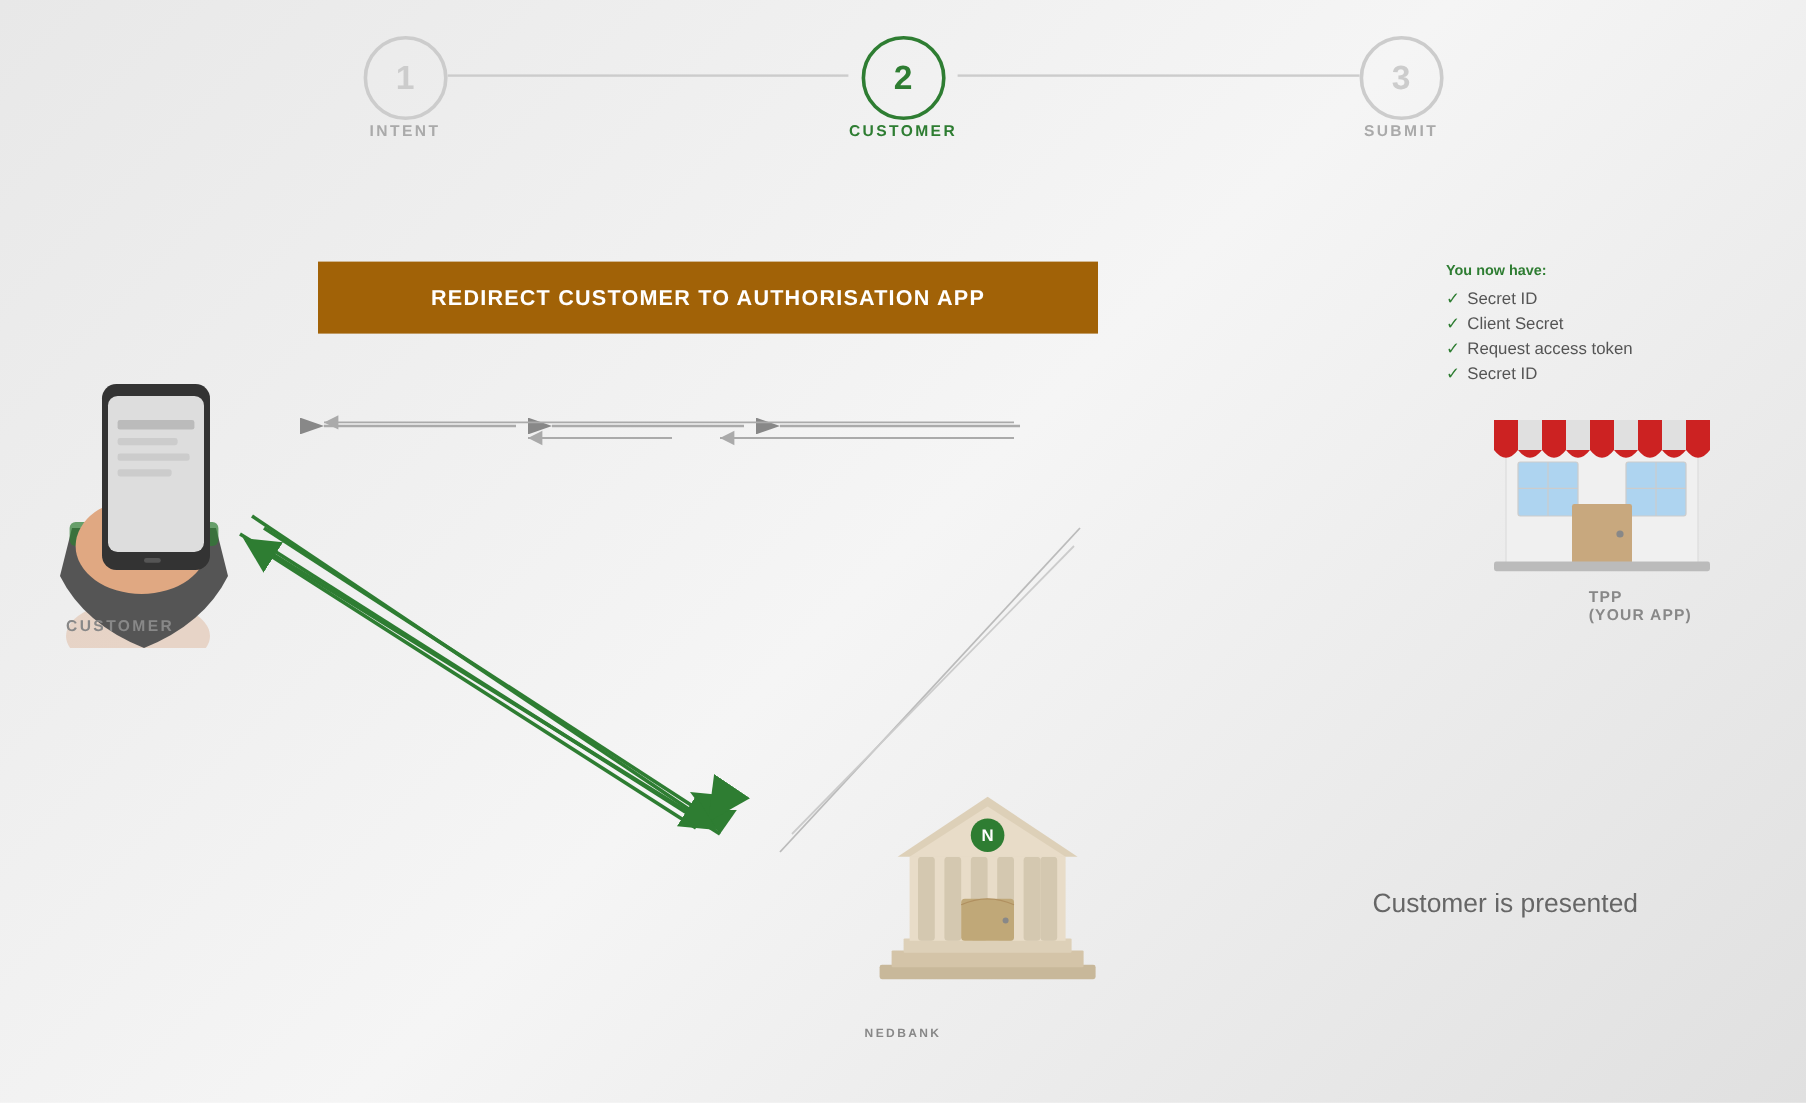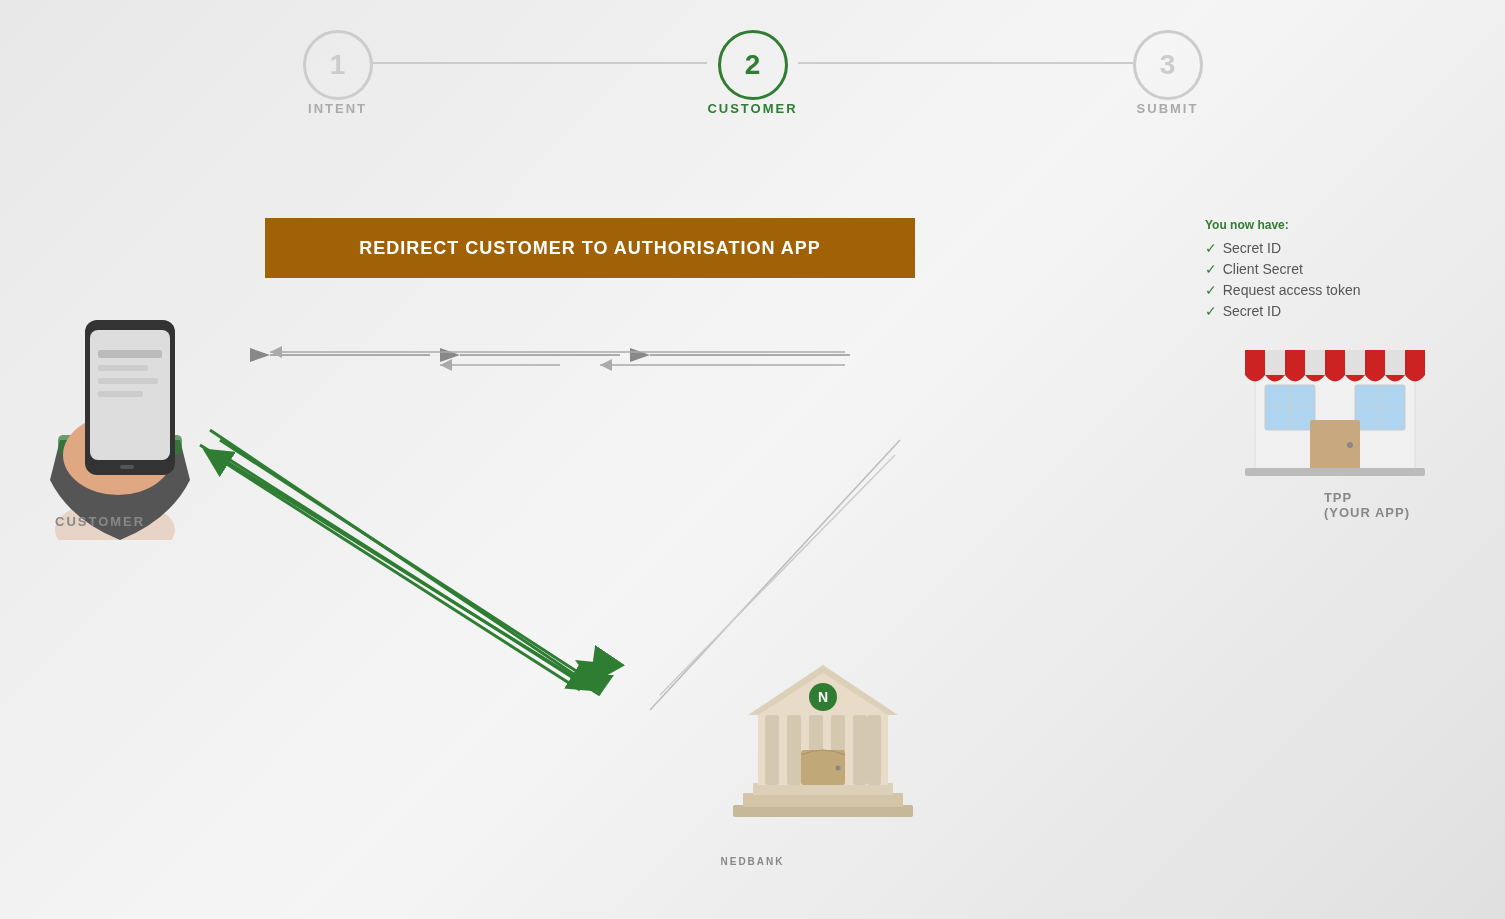--- a/index.html
+++ b/index.html
@@ -394,14 +394,14 @@
     <polygon points="35,90 165,90 100,48" fill="#e8dcc8"></polygon>
 
     <circle cx="100" cy="72" r="14" fill="#2e7d32"></circle>
     <text x="100" y="77" text-anchor="middle" font-size="14" font-weight="bold" fill="white">N</text>
   </svg>
 </div>
 
 <div class="nedbank-label">NEDBANK</div>
 
 <div class="bank-login-text">
-  <br>
+  <span>Customer is presented</span><br>
 </div>
 
 </body></html>

